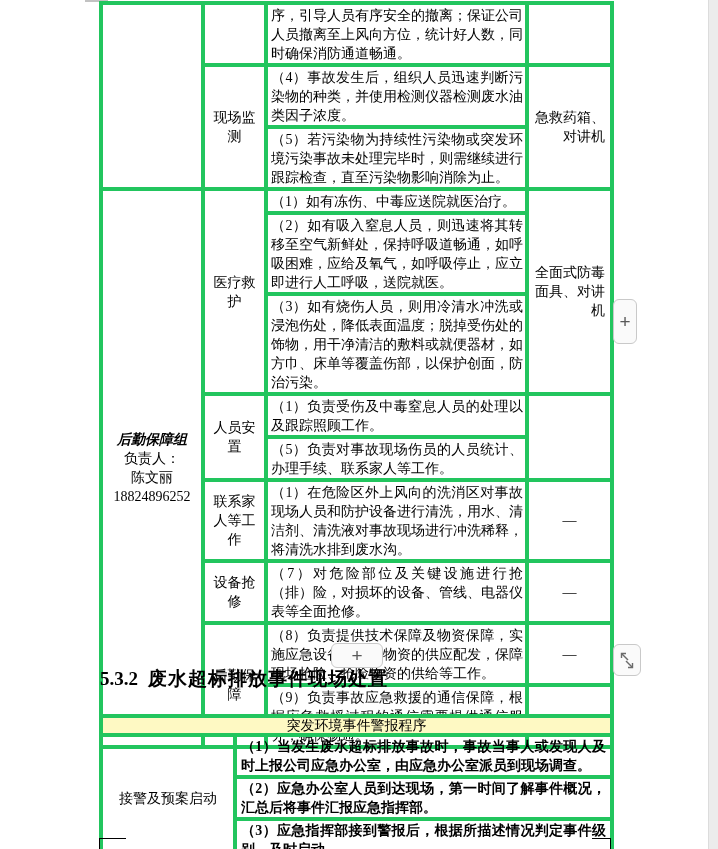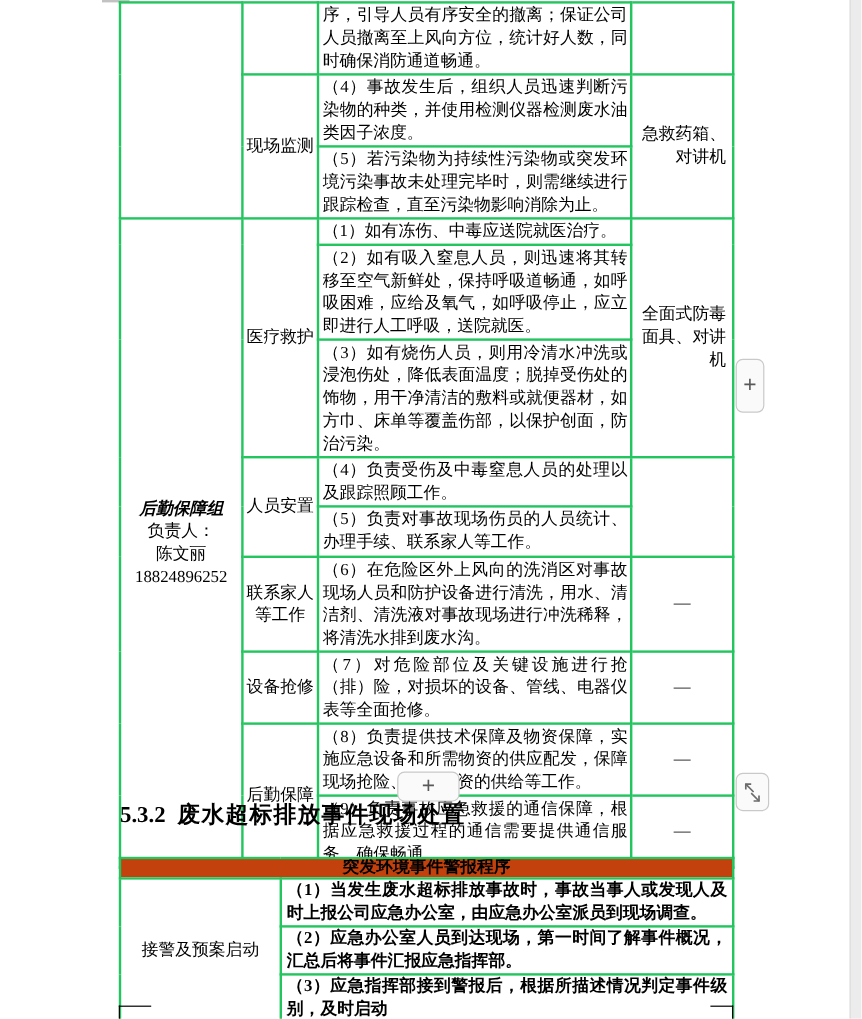--- a/index.html
+++ b/index.html
@@ -9,31 +9,31 @@
 
   
   .scroll-track { position:absolute; right:0; top:0; width:10px; height:849px;
                   background:#ececec; border-left:1px solid #dcdcdc; }
 
   .top-fragment { position:absolute; left:85px; top:0; width:23px; height:2px; background:#c2c2c2; }
 
   
   table { border-collapse:collapse; table-layout:fixed; width:511px;
           font-size:14px; line-height:19px; }
-  td { border:2px solid #22c55e; vertical-align:middle; overflow:hidden;
+  td { border:4px solid #22c55e; vertical-align:middle; overflow:hidden;
        word-break:break-all; }
   td.content { text-align:justify; padding:1px 2px 0 3px; vertical-align:top; }
   td.label   { text-align:center; padding:0 2px; }
   td.equip   { text-align:right; padding:0 5px; }
   td.dash    { text-align:center; }
 
   #main-table { position:absolute; left:99px; top:1px; }
   #alarm-table { position:absolute; left:99px; top:714px; }
   #alarm-table td.content { padding:0 4px 0 4px;font-weight:bold; }
-  #alarm-table .hdr { background:#c2410c; font-weight:bold; text-align:center;
+  #alarm-table .hdr { background:#fef9c3; font-weight:normal; text-align:center;
                       height:16px; line-height:15px; padding:0;margin-left:39px; }
 
   .group-name { font-weight:bold;font-style:italic; }
 
   
   #heading { position:absolute; left:100px; top:666px; font-size:19px;
              font-weight:bold; letter-spacing:1px; white-space:nowrap; }
   #heading .num { margin-right:10px; letter-spacing:0; }
 
   
@@ -92,29 +92,29 @@
       <td class="equip" rowspan="3">全面式防毒面具、对讲机</td>
     </tr>
     <tr style="height:75px">
       <td class="content">（2）如有吸入窒息人员，则迅速将其转移至空气新鲜处，保持呼吸道畅通，如呼吸困难，应给及氧气，如呼吸停止，应立即进行人工呼吸，送院就医。</td>
     </tr>
     <tr style="height:72px">
       <td class="content">（3）如有烧伤人员，则用冷清水冲洗或浸泡伤处，降低表面温度；脱掉受伤处的饰物，用干净清洁的敷料或就便器材，如方巾、床单等覆盖伤部，以保护创面，防治污染。</td>
     </tr>
     <tr style="height:35px">
       <td class="label" rowspan="2">人员安置</td>
-      <td class="content">（4）负责受伤及中毒窒息人员的处理以及跟踪照顾工作。</td>
+      <td class="content">（1）负责受伤及中毒窒息人员的处理以及跟踪照顾工作。</td>
       <td class="equip" rowspan="2"></td>
     </tr>
     <tr style="height:42px">
       <td class="content">（5）负责对事故现场伤员的人员统计、办理手续、联系家人等工作。</td>
     </tr>
     <tr style="height:76px">
       <td class="label">联系家人等工作</td>
-      <td class="content">（6）在危险区外上风向的洗消区对事故现场人员和防护设备进行清洗，用水、清洁剂、清洗液对事故现场进行冲洗稀释，将清洗水排到废水沟。</td>
+      <td class="content">（1）在危险区外上风向的洗消区对事故现场人员和防护设备进行清洗，用水、清洁剂、清洗液对事故现场进行冲洗稀释，将清洗水排到废水沟。</td>
       <td class="dash">—</td>
     </tr>
     <tr style="height:37px">
       <td class="label">设备抢修</td>
       <td class="content">（7）对危险部位及关键设施进行抢（排）险，对损坏的设备、管线、电器仪表等全面抢修。</td>
       <td class="dash">—</td>
     </tr>
     <tr style="height:57px">
       <td class="label" rowspan="2">后勤保障</td>
       <td class="content">（8）负责提供技术保障及物资保障，实施应急设备和所需物资的供应配发，保障现场抢险、抢险物资的供给等工作。</td>

